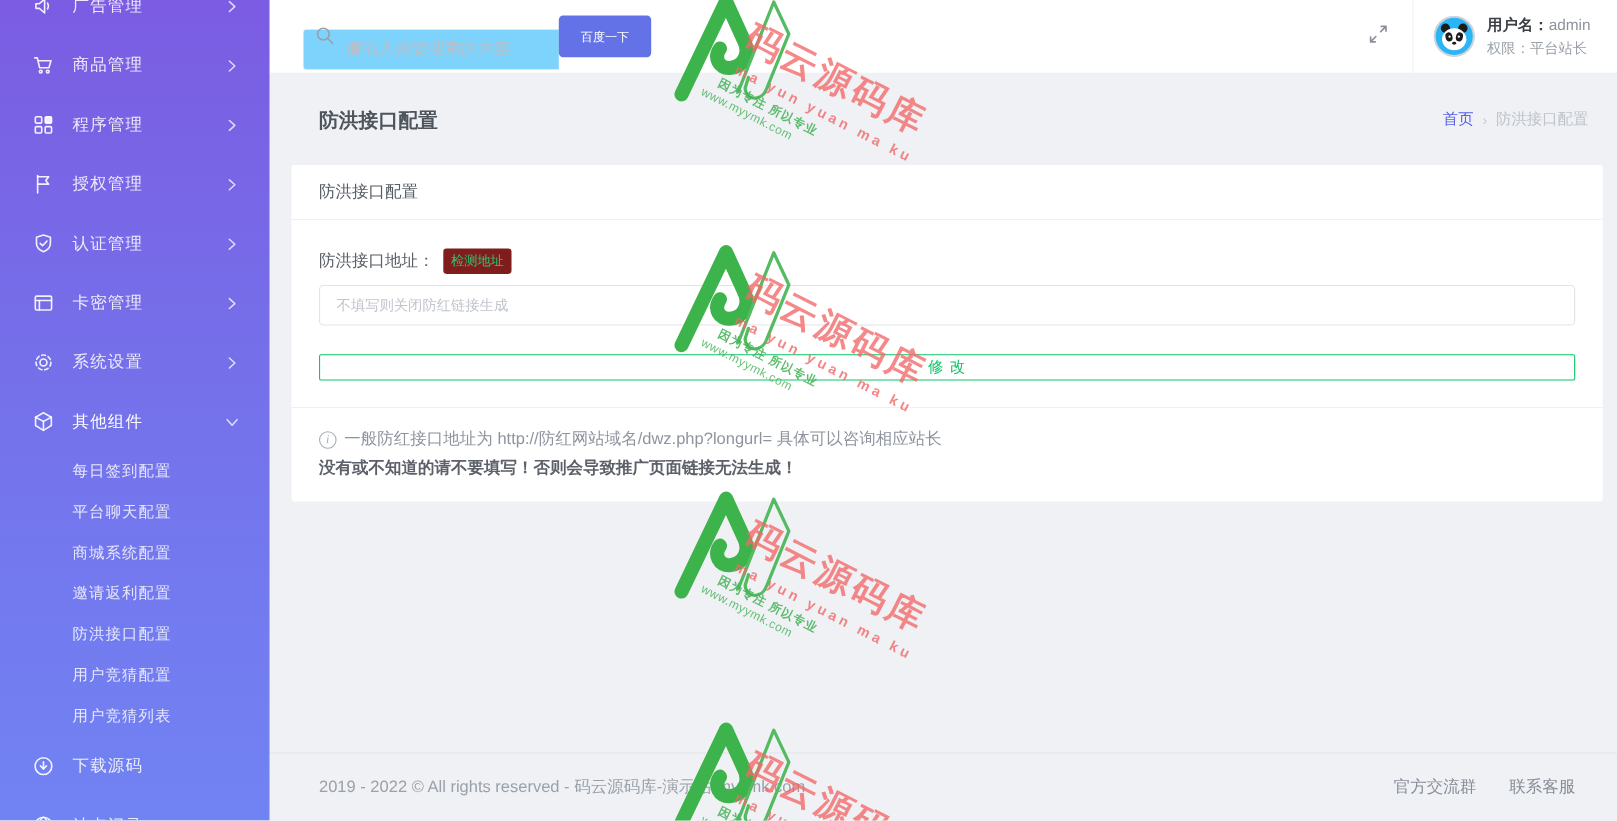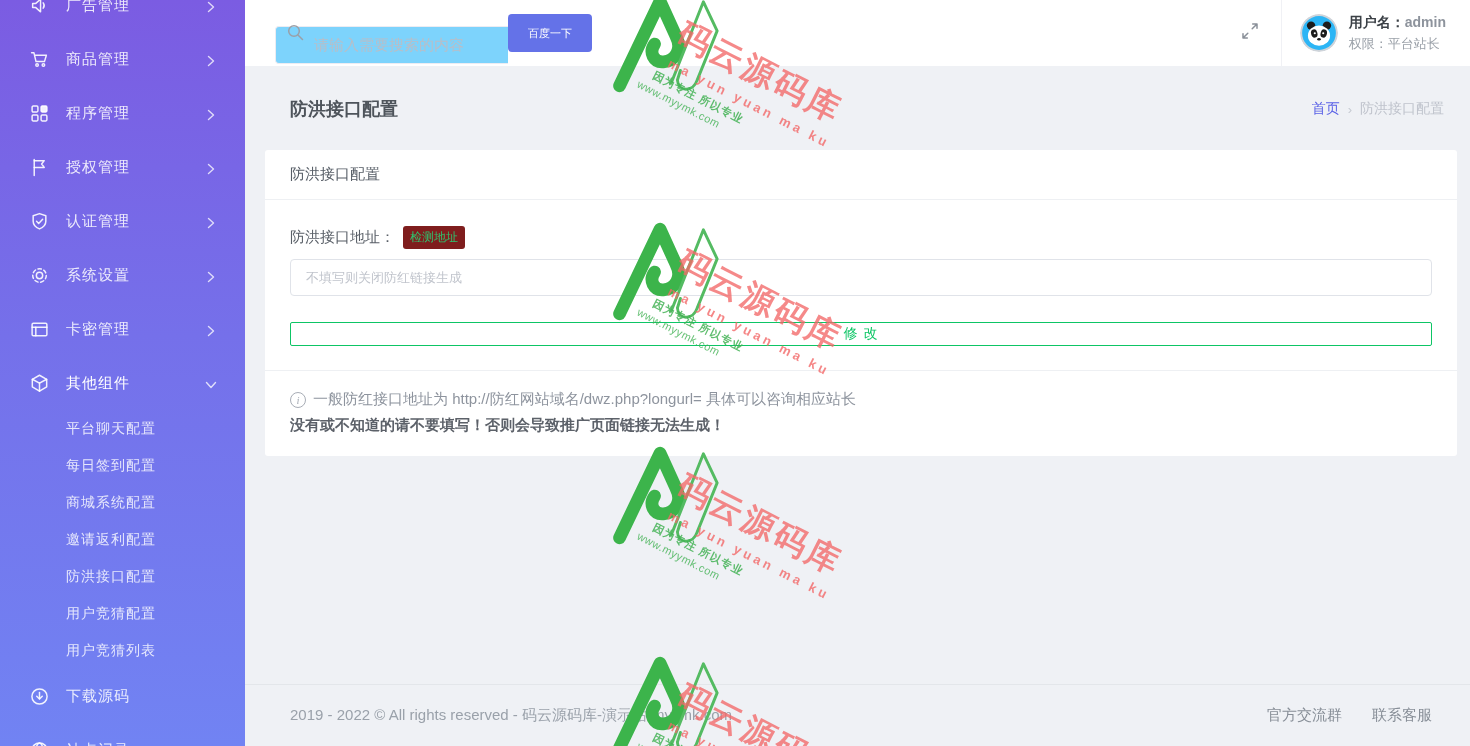--- a/index.html
+++ b/index.html
@@ -31,21 +31,21 @@
   .search-input::placeholder { color:#b9bec7; }
   .search-ico { position:absolute; left:11px; top:9px; width:19px; height:19px; }
   .baidu-btn { height:38px; width:84px; background:#6472e8; border:none; border-radius:4px;
     color:#fff; font-size:11px; cursor:pointer; font-family:Liberation Sans, sans-serif; }
   .tb-right { margin-left:auto; display:flex; align-items:center; height:100%; }
   .fs-btn { padding:0 22px; height:100%; display:flex; align-items:center; cursor:pointer; }
   .tb-divider { width:1px; height:100%; background:#f0f1f5; }
   .user-box { display:flex; align-items:center; gap:11px; padding:0 24px 0 18px; height:100%; cursor:pointer; }
   .avatar { width:38px; height:38px; border-radius:50%; overflow:hidden; flex:none; }
   .u-line1 { font-size:14px; color:#3b4046; font-weight:bold; white-space:nowrap; }
-  .u-line1 .u-val { font-weight:bold; color:#8d939c; }
+  .u-line1 .u-val { font-weight:normal; color:#8d939c; }
   .u-line2 { font-size:13px; color:#9aa0a8; margin-top:3px; white-space:nowrap; }
 
   
   .page-head { display:flex; justify-content:space-between; align-items:center; margin:31px 26px 0 20px; }
   .page-title { font-size:18px; color:#4e545b; padding-left:25px; }
   .breadcrumb { font-size:14px; display:flex; align-items:center; gap:8px; }
   .bc-home { color:#575fe6; cursor:pointer; text-decoration:none; }
   .bc-sep { color:#c6cad2; font-size:13px; }
   .bc-cur { color:#bfc3cc; }
 
@@ -165,69 +165,69 @@
         <span class="mi-arrow">
           <svg class="sicon" viewBox="0 0 12 12" stroke-width="1.8">
               <polyline points="3.5,1.5 8.5,6 3.5,10.5"></polyline>
             </svg>
         </span>
       </div>
 
       <div class="menu-item">
         <span class="mi-icon">
           <svg class="sicon" viewBox="0 0 18 18">
-              <circle cx="9" cy="9" r="3"></circle>
-              <circle cx="9" cy="9" r="6.4" stroke-dasharray="3.2 2.5"></circle>
-            </svg>
-        </span>
-        <span class="mi-label">系统设置</span>
-        <span class="mi-arrow">
-          <svg class="sicon" viewBox="0 0 12 12" stroke-width="1.8">
-              <polyline points="3.5,1.5 8.5,6 3.5,10.5"></polyline>
-            </svg>
-        </span>
-      </div>
-
-      <div class="menu-item">
-        <span class="mi-icon">
-          <svg class="sicon" viewBox="0 0 18 18">
               <rect x="2" y="3" width="14" height="12" rx="1.2"></rect>
               <path d="M2 6.8h14"></path>
               <path d="M5.5 6.8V15"></path>
             </svg>
         </span>
         <span class="mi-label">卡密管理</span>
         <span class="mi-arrow">
           <svg class="sicon" viewBox="0 0 12 12" stroke-width="1.8">
               <polyline points="3.5,1.5 8.5,6 3.5,10.5"></polyline>
             </svg>
         </span>
       </div>
 
+      <div class="menu-item">
+        <span class="mi-icon">
+          <svg class="sicon" viewBox="0 0 18 18">
+              <circle cx="9" cy="9" r="3"></circle>
+              <circle cx="9" cy="9" r="6.4" stroke-dasharray="3.2 2.5"></circle>
+            </svg>
+        </span>
+        <span class="mi-label">系统设置</span>
+        <span class="mi-arrow">
+          <svg class="sicon" viewBox="0 0 12 12" stroke-width="1.8">
+              <polyline points="3.5,1.5 8.5,6 3.5,10.5"></polyline>
+            </svg>
+        </span>
+      </div>
+
       <div class="menu-item active">
         <span class="mi-icon">
           <svg class="sicon" viewBox="0 0 18 18">
               <polygon points="9,1.2 15.8,5 15.8,12.2 9,16.3 2.2,12.2 2.2,5"></polygon>
               <polyline points="2.2,5 9,8.6 15.8,5"></polyline>
               <path d="M9 8.6v7.7"></path>
             </svg>
         </span>
         <span class="mi-label">其他组件</span>
         <span class="mi-arrow">
           <svg class="sicon" viewBox="0 0 12 12" stroke-width="1.8">
               <polyline points="1.5,3.5 6,8.5 10.5,3.5"></polyline>
             </svg>
         </span>
       </div>
 
       <div class="sub-item">
+          <span>每日签到配置</span>
+        </div>
+      <div class="sub-item">
           <span>平台聊天配置</span>
-        </div>
-      <div class="sub-item">
-          <span>每日签到配置</span>
         </div>
       <div class="sub-item">
           <span>商城系统配置</span>
         </div>
       <div class="sub-item">
           <span>邀请返利配置</span>
         </div>
       <div class="sub-item">
           <span>防洪接口配置</span>
         </div>

